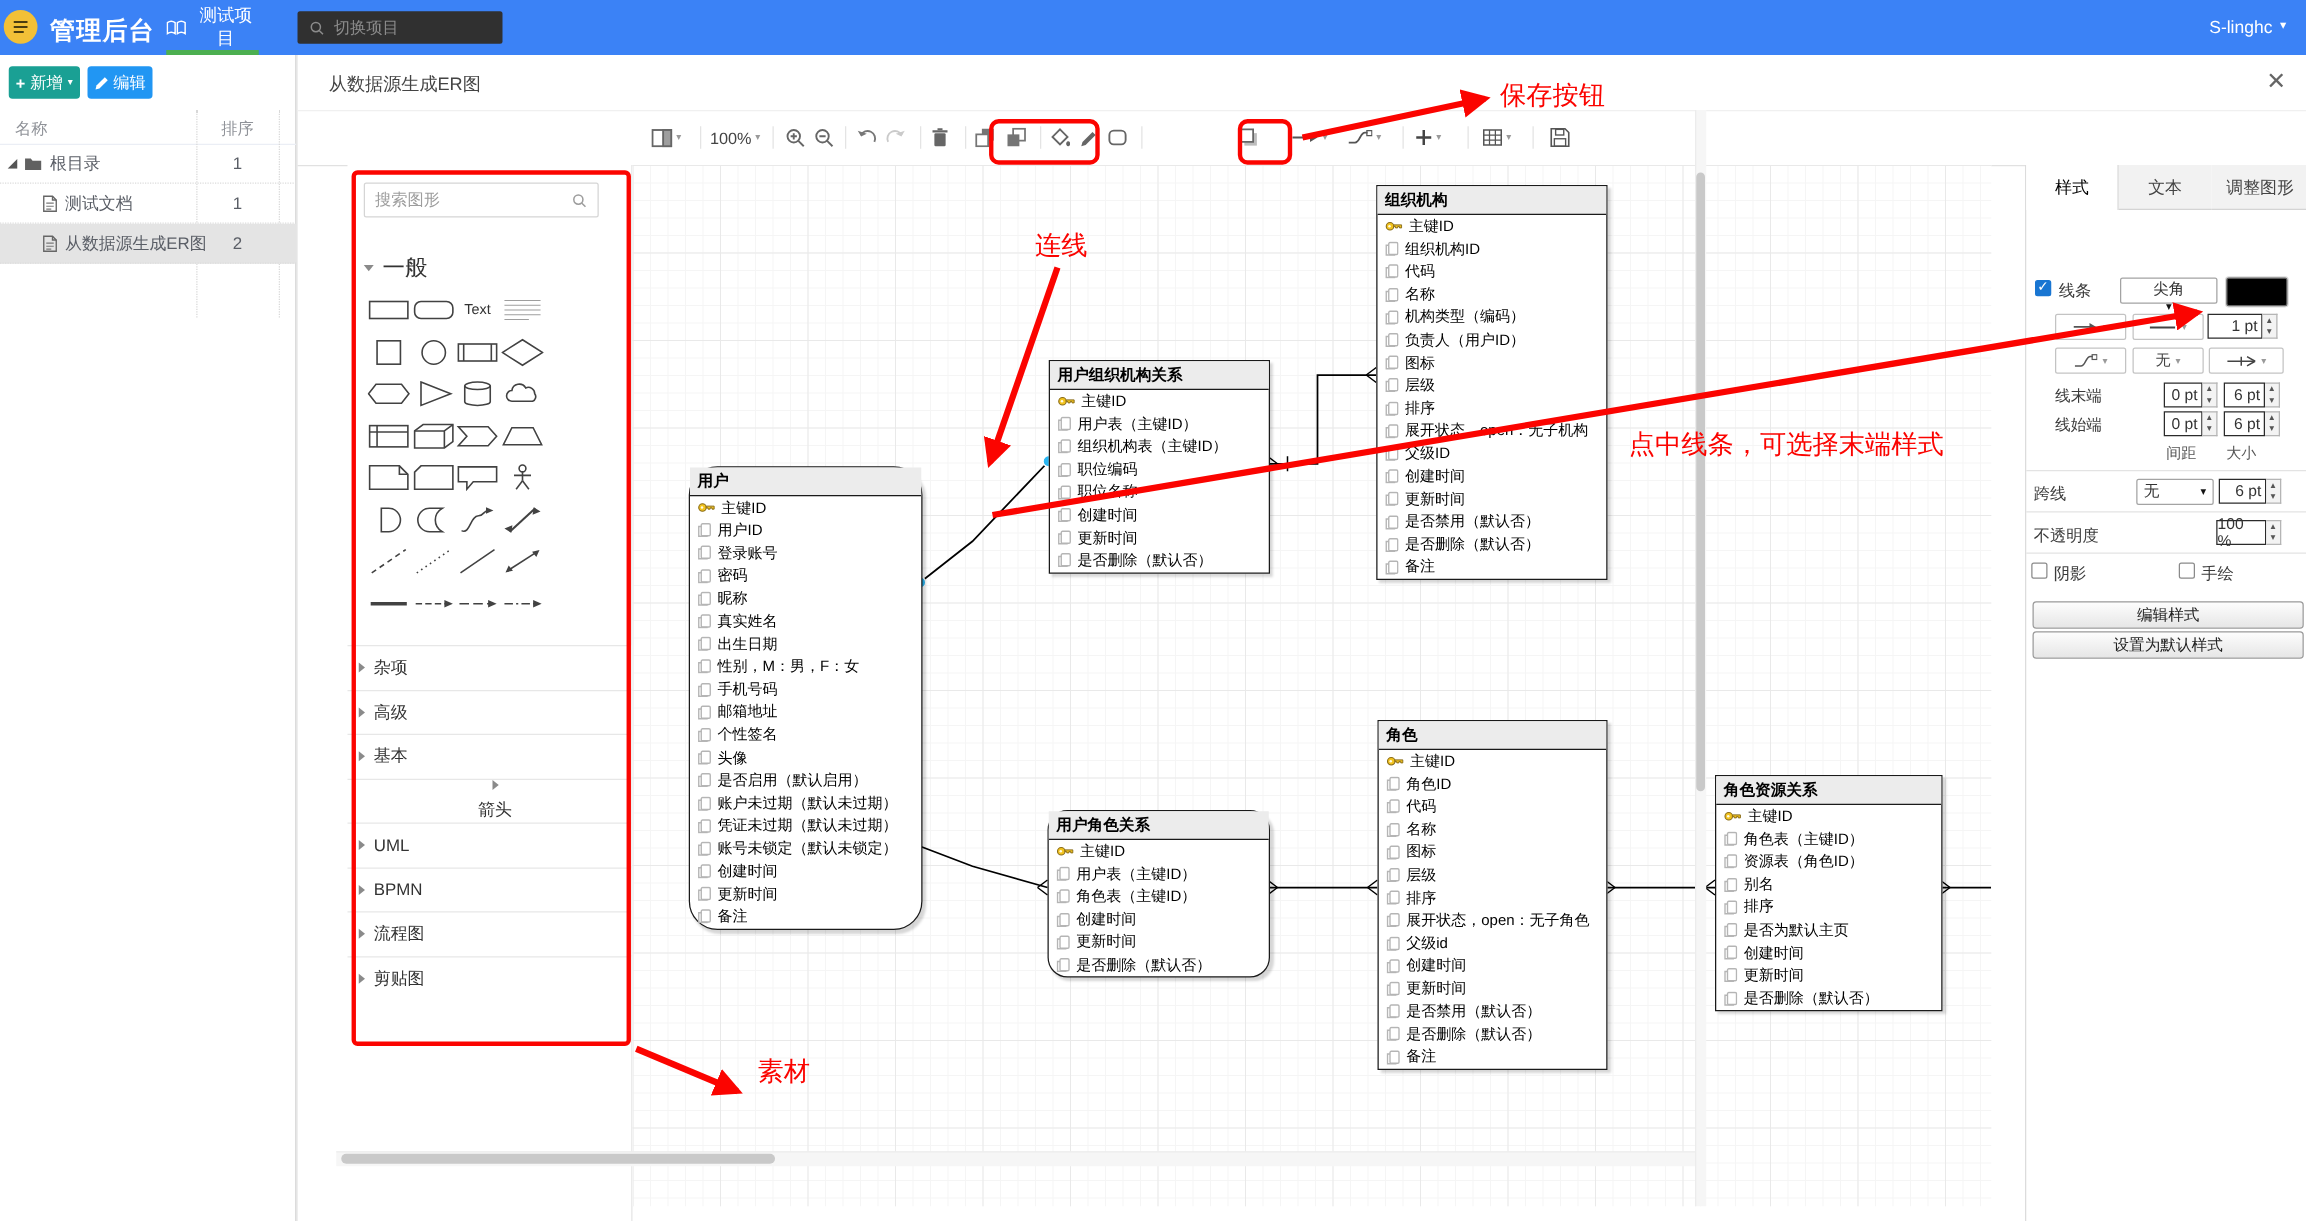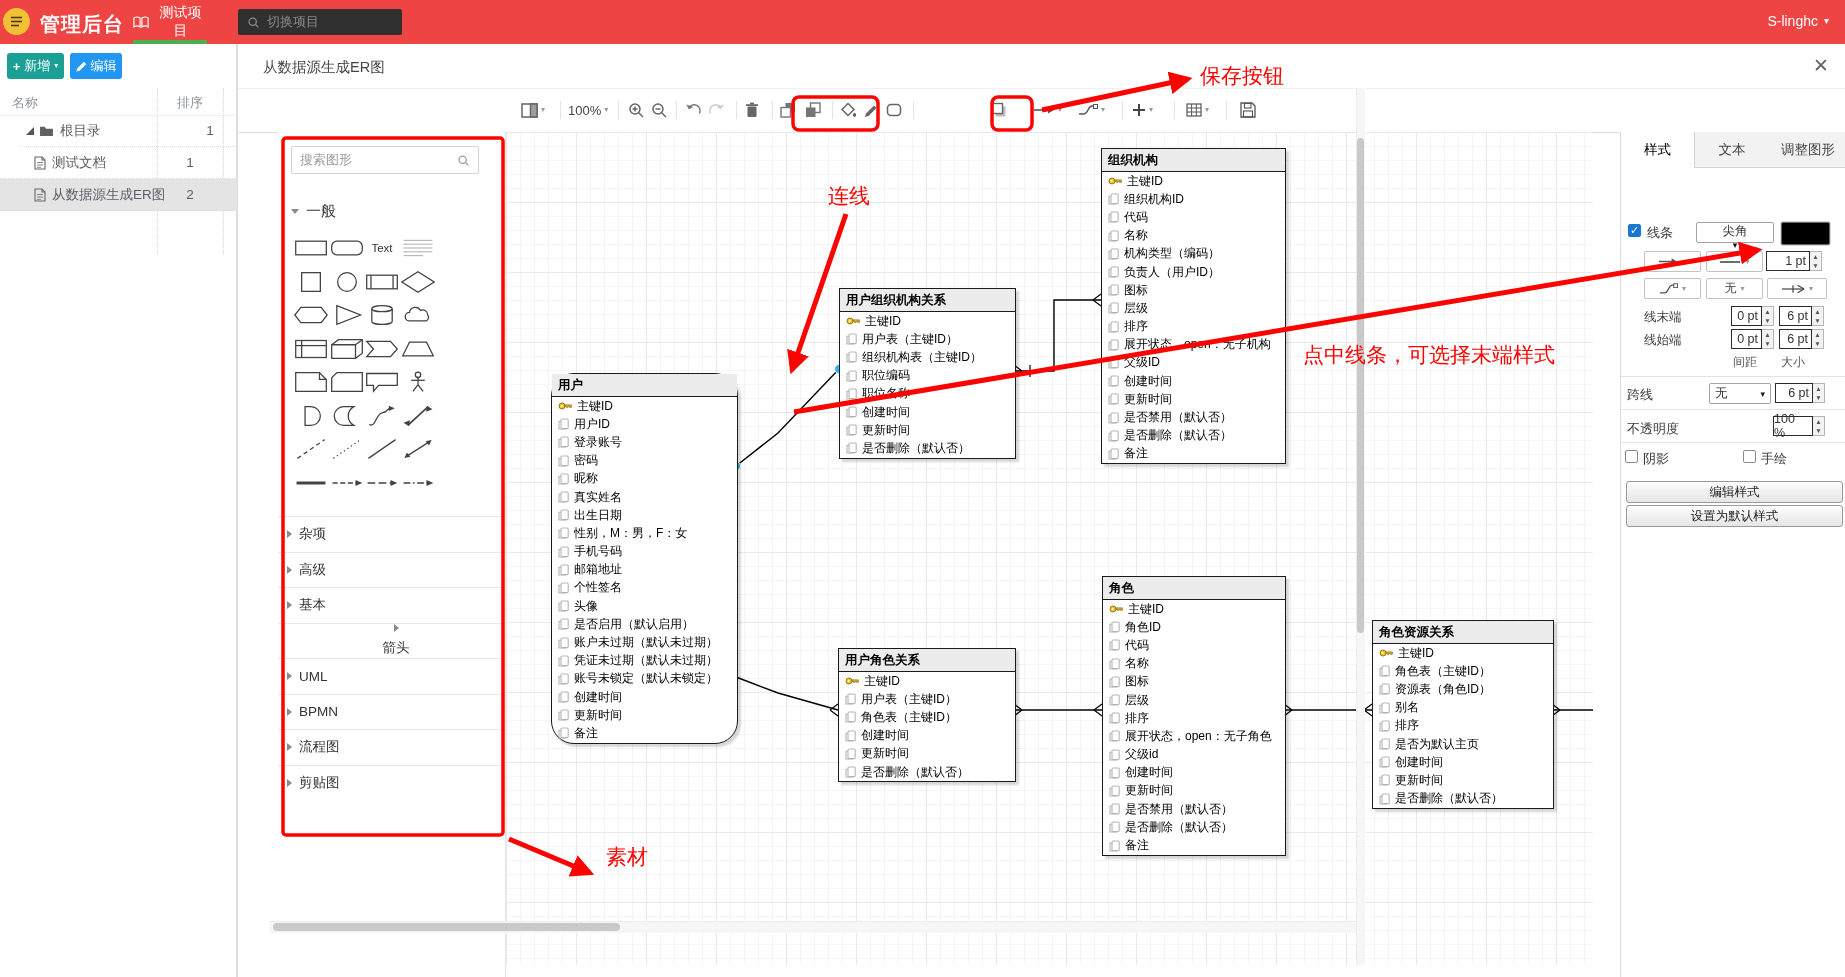--- a/index.html
+++ b/index.html
@@ -1,20 +1,20 @@
 <!DOCTYPE html>
 <html><head>
 <meta charset="utf-8">
 <style>
   html,body{margin:0;padding:0;background:#fff;}
   body{font-family:"Liberation Sans","DejaVu Sans",sans-serif;width:1845px;height:977px;position:relative;overflow:hidden;-webkit-font-smoothing:antialiased;}
   .abs{position:absolute;}
   svg{display:block;}
   
-  #topbar{left:0;top:0;width:1845px;height:44px;background:#ef4444;color:#fff;}
+  #topbar{left:0;top:0;width:1845px;height:44px;background:#3b82f6;color:#fff;}
   #logo{left:3px;top:8px;width:27px;height:27px;border-radius:50%;background:#f2c037;}
   #logo svg{margin:7px auto 0;}
   #app-title{left:40px;top:11px;font-size:20px;font-weight:bold;letter-spacing:1px;}
   #proj-tab{left:133px;top:0;width:74px;height:44px;display:flex;align-items:center;justify-content:center;gap:5px;font-size:14px;cursor:pointer;text-align:center;}
   #proj-underline{left:133px;top:40px;width:74px;height:4px;}
   #top-search{left:238px;top:9px;width:164px;height:26px;background:#303030;border-radius:2px;display:flex;align-items:center;gap:7px;padding-left:9px;box-sizing:border-box;color:#8b8b8b;font-size:13px;}
   #top-user{right:16px;top:13px;font-size:14px;display:flex;align-items:center;gap:6px;}
   
   #sidebar{left:0;top:44px;width:237px;height:933px;background:#fff;border-right:1px solid #dcdcdc;box-sizing:border-box;}
   .btn{display:inline-flex;align-items:center;justify-content:center;gap:4px;color:#fff;font-size:13px;border-radius:3px;cursor:pointer;}
@@ -33,21 +33,21 @@
   #toolbar{left:0;top:44px;width:1608px;height:44px;border-bottom:1px solid #e1e1e1;}
   .tbi{position:absolute;top:9px;height:26px;display:flex;align-items:center;gap:3px;color:#5f6368;cursor:pointer;}
   .tbi.dim{opacity:.38;}
   .tbsep{position:absolute;top:13px;width:0;height:18px;border-left:1px solid #e4e4e4;}
   .caret{color:#9a9a9a;font-size:8px;line-height:1;}
   .zoomlbl{font-size:13px;color:#444;}
   
   #shapes{left:40px;top:88px;width:228px;height:845px;background:#fff;border-right:1px solid #e5e5e5;box-sizing:border-box;}
   #shape-search{left:13px;top:14px;width:188px;height:28px;border:1px solid #d5d5d5;border-radius:2px;display:flex;align-items:center;padding:0 8px;box-sizing:border-box;color:#9d9d9d;font-size:13px;}
   #shape-search .grow{flex:1;}
-  .secgen{left:13px;top:70px;display:flex;align-items:center;gap:7px;font-size:15px;color:#333;cursor:pointer;}
+  .secgen{left:13px;top:70px;display:flex;align-items:center;gap:7px;font-size:18px;color:#333;cursor:pointer;}
   .shape{position:absolute;width:34px;height:26px;display:flex;align-items:center;justify-content:center;cursor:move;color:#424242;}
   .txtshape{font-size:11.5px;color:#333;}
   .sec{position:absolute;left:0;width:227px;height:35px;border-top:1px solid #e7e7e7;display:flex;align-items:center;gap:7px;padding-left:9px;font-size:13.5px;color:#333;box-sizing:border-box;cursor:pointer;background:#fff;}
   .tric{width:0;height:0;border-left:5px solid #8a8a8a;border-top:4px solid transparent;border-bottom:4px solid transparent;}
   .trid{width:0;height:0;border-top:5px solid #8a8a8a;border-left:4px solid transparent;border-right:4px solid transparent;}
   
   #canvas{left:268px;top:88px;width:1087px;height:833px;overflow:hidden;
     background:
       linear-gradient(to right,#e9e9e9 1px,transparent 1px) 0 0/70px 70px,
       linear-gradient(to bottom,#e9e9e9 1px,transparent 1px) 0 0/70px 70px,
@@ -134,21 +134,21 @@
       </span>
     <span>编辑</span>
   </div>
   <div class="abs" id="tbl-head">
     <span class="abs" style="left:12px;top:6px;">名称</span>
     <span class="abs sortcell" style="top:6px;">排序</span>
   </div>
   <div class="abs colsep" style="left:157px;top:44px;height:166px;"></div>
   <div class="abs colsep" style="left:223px;top:44px;height:166px;"></div>
   <div id="tree-rows"></div>
-<div class="abs trow" style="top: 71px; margin-left: 20px;">
+<div class="abs trow" style="top: 71px;">
       <span style="width: 6px; flex: 0 0 auto;"></span>
       <span style="margin-right: 5px;">
         <svg width="8" height="8" viewBox="0 0 8 8">
           <path d="M8,0 L8,8 L0,8 Z" fill="#555"></path>
         </svg>
       </span>
       <span style="margin-right: 6px; display: inline-flex;">
         <svg width="15" height="12" viewBox="0 0 16 13">
           <path d="M1,2 h5 l1.5,2 H15 v8 H1 Z" fill="#616161"></path>
         </svg>
@@ -1001,21 +1001,21 @@
           <div class="ent-r">
             <span style="display: inline-flex;">
               <svg width="11" height="12" viewBox="0 0 11 12">
                 <rect x="3" y="1" width="7.2" height="9.6" rx="1" fill="#fff" stroke="#b5b5b5" stroke-width="1.1"></rect>
                 <path d="M3,3.2 H1 V11 H7.6 V10.6" fill="none" stroke="#b5b5b5" stroke-width="1.1"></path>
               </svg>
             </span>
             <span>备注</span>
           </div>
         </div>
-        <div class="entity" style="left: 332px; top: 516px; width: 176px;">
+        <div class="entity" style="left: 332px; top: 516px; width: 176px; border-radius: 16px;">
           <div class="ent-h">用户角色关系</div>
           <div class="ent-r">
             <span style="display: inline-flex;">
               <svg width="14" height="12" viewBox="0 0 14 12">
                 <circle cx="4" cy="6" r="3" fill="#f3c41f" stroke="#8a6d1a" stroke-width="0.9"></circle>
                 <circle cx="3.6" cy="6" r="1" fill="#fffbe6"></circle>
                 <path d="M7,4.9 h6.3 v2.4 h-1.7 v-1 h-1.5 v1 h-1.7 v-1 H7 Z" fill="#f3c41f" stroke="#8a6d1a" stroke-width="0.8"></path>
               </svg>
             </span>
             <span>主键ID</span>

